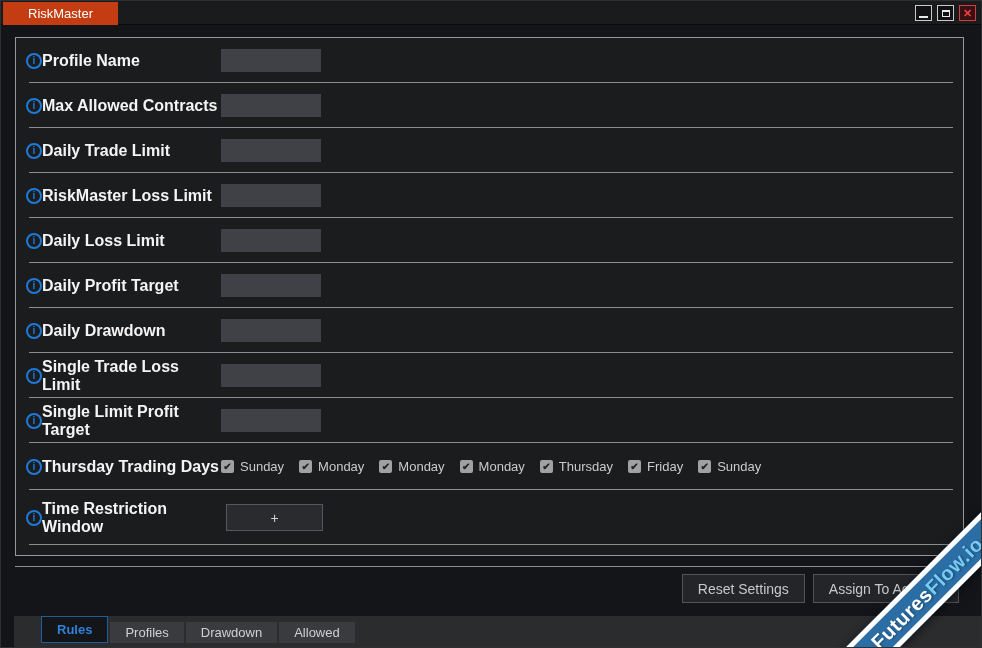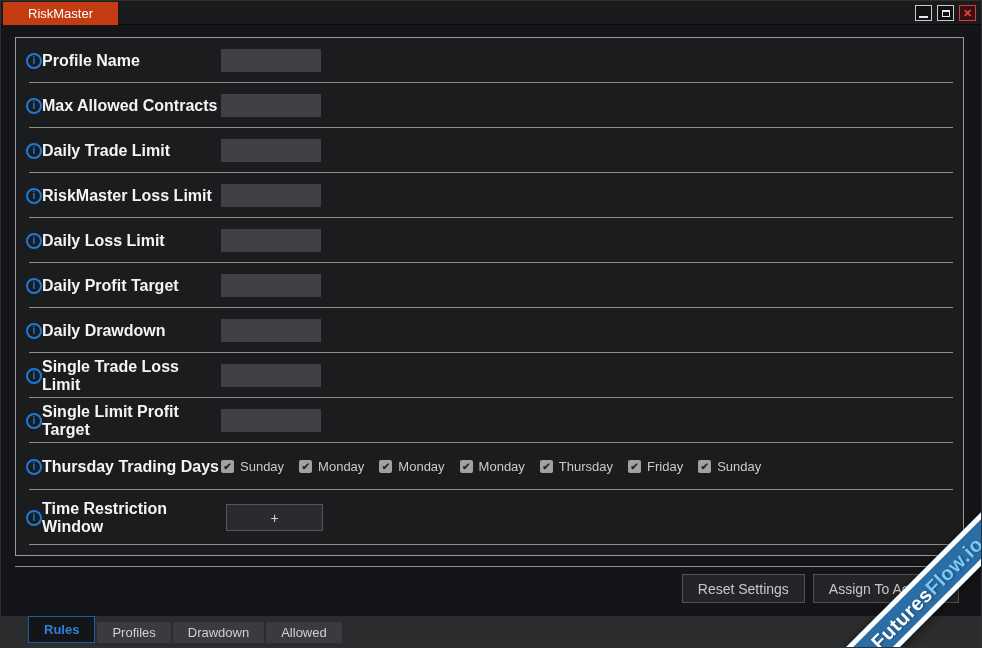--- a/index.html
+++ b/index.html
@@ -63,21 +63,21 @@
 
   
   .hr-full { position:absolute; left:14px; right:14px; top:565px; height:1px; background:#8b8d8f; }
   .actions { position:absolute; top:573px; right:22px; display:flex; gap:8px; }
   .action-btn {
     height:29px; background:#242528; border:1px solid #515356; color:#c6c8ca;
     font-size:14px; padding:0 15px; font-family:inherit; cursor:pointer;
   }
 
   .tabstrip {
-    position:absolute; left:0; right:0; bottom:0; height:31px; background:#2b2c2e;
+    position:absolute; left:13px; right:0; bottom:0; height:31px; background:#2b2c2e;
     display:flex; align-items:flex-start; padding-left:27px;
   }
   .tab {
     height:21px; margin-top:6px; margin-right:2px; padding:0 15px;
     display:flex; align-items:center; background:#3a3b3e; color:#ced0d2; font-size:13px; cursor:pointer;
   }
   .tab.active {
     height:27px; margin-top:0; background:#131518; color:#2e80d9;
     border:1px solid #1d5f9e; font-weight:bold;
   }

